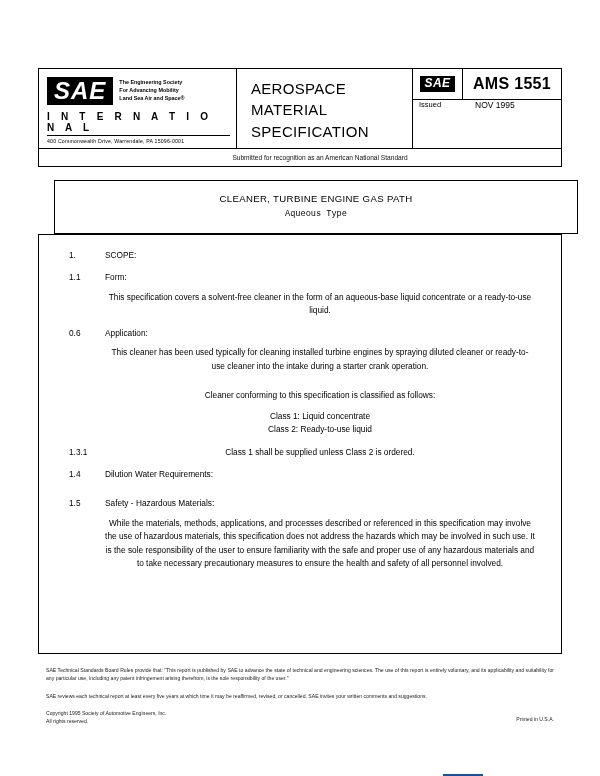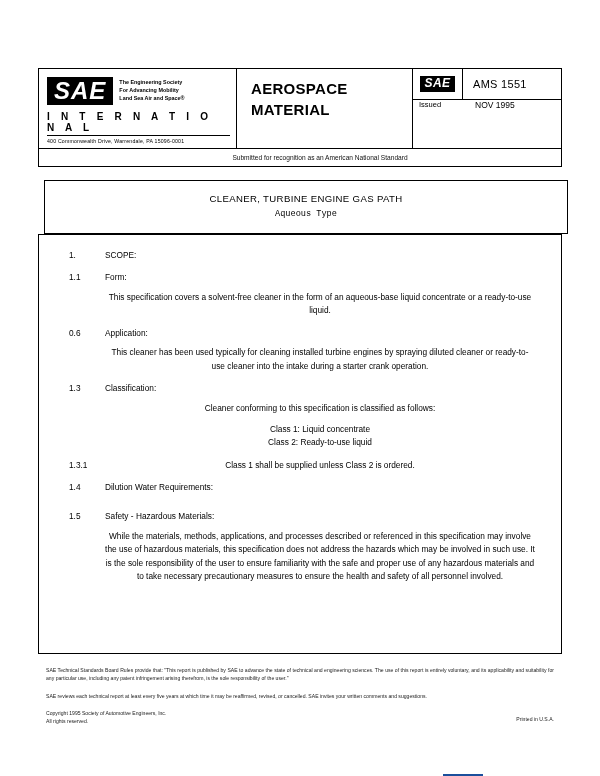--- a/index.html
+++ b/index.html
@@ -90,21 +90,21 @@
   }
 
   .hdr-mid {
     flex: 1;
     border-right: 1px solid #000;
     box-sizing: border-box;
     padding: 9px 0 6px 14px;
   }
   .doc-type {
     font-size: 15px;
-    font-weight: bold;
+    font-weight: normal;
     line-height: 1.42;
     letter-spacing: .3px;
   }
   .hdr-right {
     width: 148px;
     box-sizing: border-box;
     display: flex;
     flex-direction: column;
   }
   .hdr-right-top {
@@ -127,22 +127,22 @@
     color: #fff;
     font-weight: bold;
     font-style: italic;
     font-size: 12px;
     letter-spacing: .5px;
     padding: 0 4px 1px 4px;
     line-height: 1.2;
   }
   .hdr-docnum {
     padding-left: 10px;
-    font-size: 11px;
-    font-weight: normal;
+    font-size: 16px;
+    font-weight: bold;
     letter-spacing: .3px;
   }
   .hdr-right-bottom {
     flex: 1;
     display: flex;
     align-items: flex-start;
   }
   .hdr-issued-label {
     width: 50px;
     font-size: 7.5px;
@@ -159,21 +159,21 @@
     text-align: center;
     font-size: 6.6px;
     padding: 5px 0 5px 0;
     color: #111;
   }
   .header-sub .indent { padding-left: 40px; }
 
   
   .titlebox {
     position: absolute;
-    left: 44px;
+    left: 54px;
     top: 148px;
     width: 524px;
     border: 1px solid #000;
     box-sizing: border-box;
     text-align: center;
     padding: 12px 0 14px 0;
   }
   .title-main {
     font-size: 9.6px;
     letter-spacing: .35px;
@@ -305,20 +305,21 @@
 Land Sea Air and Space®</div>
         </div>
         <div class="sae-intl">I N T E R N A T I O N A L</div>
         <div class="sae-rule"></div>
         <div class="sae-addr">400 Commonwealth Drive, Warrendale, PA 15096-0001</div>
       </div>
 
       <div class="hdr-mid">
         <div class="doc-type">AEROSPACE</div>
         <div class="doc-type">MATERIAL</div>
+        <div class="doc-type">SPECIFICATION</div>
       </div>
 
       <div class="hdr-right">
         <div class="hdr-right-top">
           <div class="hdr-sae-cell">
             <span class="sae-badge-sm">SAE</span>
           </div>
           <div class="hdr-docnum">AMS 1551</div>
         </div>
         <div class="hdr-right-bottom">
@@ -365,24 +366,20 @@
         <div class="sec-body sec-head">Application:</div>
       </div>
       <div class="gap-sm"></div>
       <div class="sec-row">
         <div class="sec-num"></div>
         <div class="sec-body para">This cleaner has been used typically for cleaning installed turbine engines by spraying diluted cleaner or ready-to-use cleaner into the intake during a starter crank operation.</div>
       </div>
     </div>
 
     <div class="sec">
-      <div class="sec-row">
-        <div class="sec-num sub">1.3</div>
-        <div class="sec-body sec-head">Classification:</div>
-      </div>
       <div class="gap-sm"></div>
       <div class="sec-row">
         <div class="sec-num"></div>
         <div class="sec-body para">Cleaner conforming to this specification is classified as follows:</div>
       </div>
       <div class="gap-sm"></div>
       <div class="sec-row">
         <div class="sec-num"></div>
         <div class="sec-body para">Class 1:  Liquid concentrate</div>
       </div>

